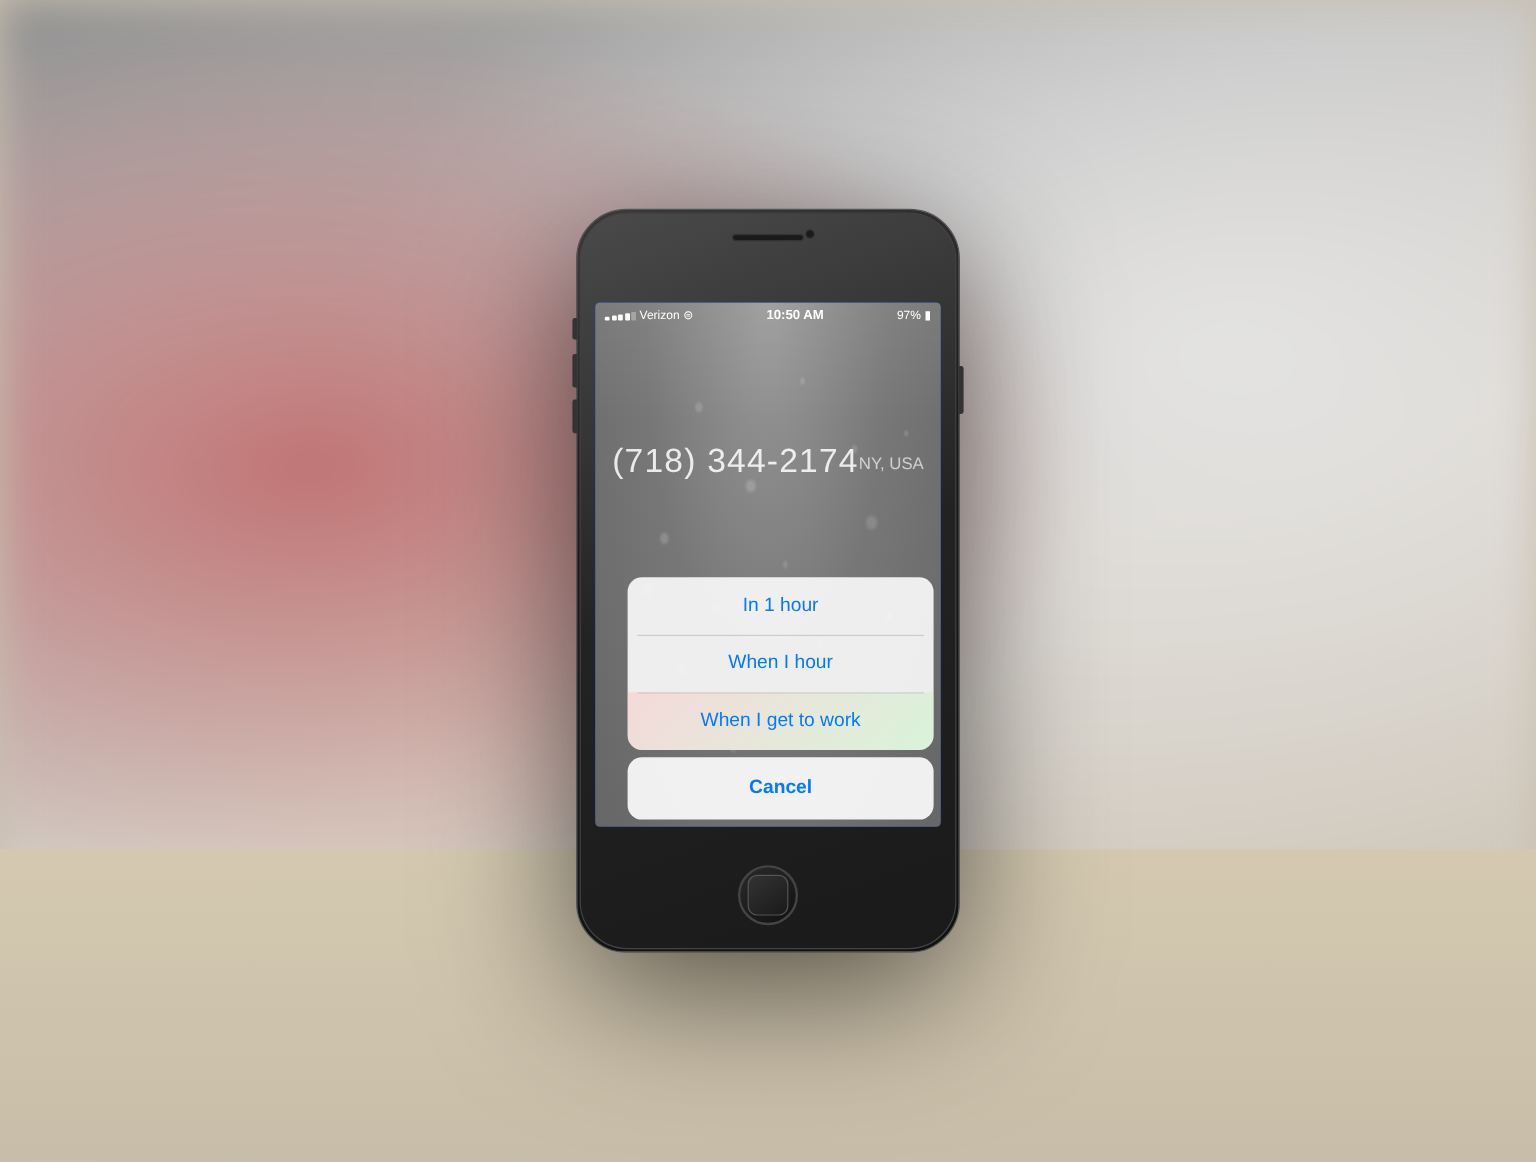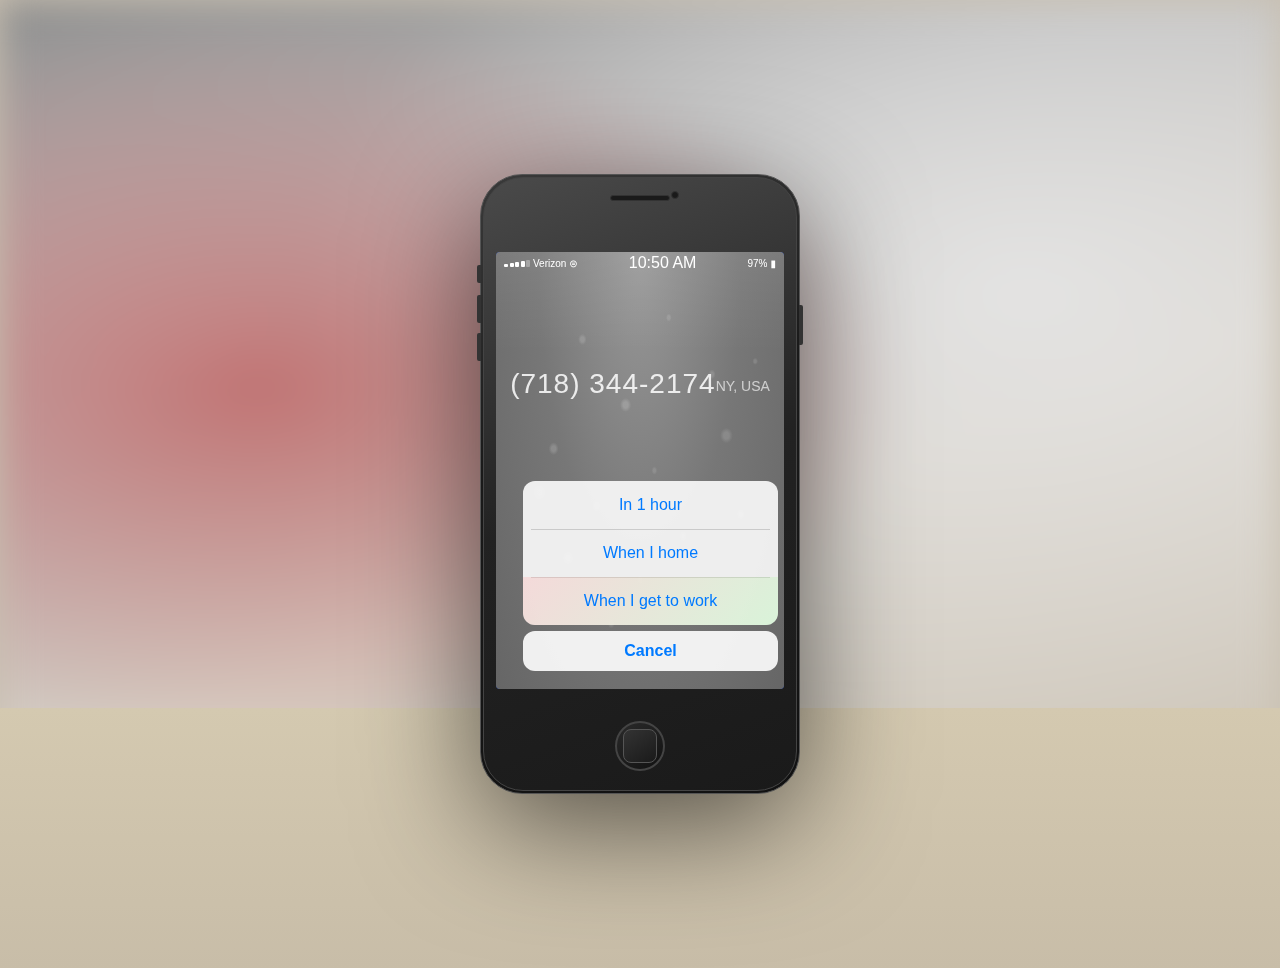--- a/index.html
+++ b/index.html
@@ -120,22 +120,22 @@
       z-index: 10;
     }
 
     .status-left {
       display: flex;
       align-items: center;
       gap: 3px;
     }
 
     .status-center {
-      font-size: 16px;
-      font-weight: 400;
+      font-size: 11px;
+      font-weight: 700;
     }
 
     .status-right {
       display: flex;
       align-items: flex-end;
       gap: 3px;
       font-size: 10px;
     }
 
     .signal-dots {
@@ -174,21 +174,21 @@
     .caller-location {
       font-family: -apple-system, 'Helvetica Neue', sans-serif;
       font-size: 14px;
       color: rgba(255,255,255,0.65);
       margin-top: 4px;
     }
 
     
     .action-sheet {
       position: absolute;
-      bottom: 12px;
+      bottom: 0;
       left: 0;
       right: 0;
       background: transparent;
       padding: 0 6px 6px;
       margin-left: 21px;
     }
 
     .action-sheet-options {
       background: rgba(248, 248, 248, 0.92);
       border-radius: 12px;
@@ -228,21 +228,21 @@
     }
 
     .action-cancel {
       background: rgba(248, 248, 248, 0.95);
       border-radius: 12px;
       overflow: hidden;
     }
 
     .action-cancel .action-option {
       font-weight: 600;
-      height: 40px;
+      height: 52px;
       border-radius: 14px;
     }
 
     
     .speaker-top {
       position: absolute;
       top: 20px;
       left: 50%;
       transform: translateX(-50%);
       width: 60px;
@@ -384,21 +384,21 @@
     </div>
 
     <div class="call-content">
       <div class="caller-number">(718) 344-2174</div>
       <div class="caller-location">NY, USA</div>
     </div>
 
     <div class="action-sheet">
       <div class="action-sheet-options">
         <div class="action-option">In 1 hour</div>
-        <div class="action-option">When I home</div>
+        <div class="action-option">When I hour</div>
         <div class="action-option work-tint">When I get to work</div>
       </div>
       <div class="action-cancel">
         <div class="action-option" style="font-weight:600">Cancel</div>
       </div>
     </div>
   </div>
 </div>
 
 </body></html>

